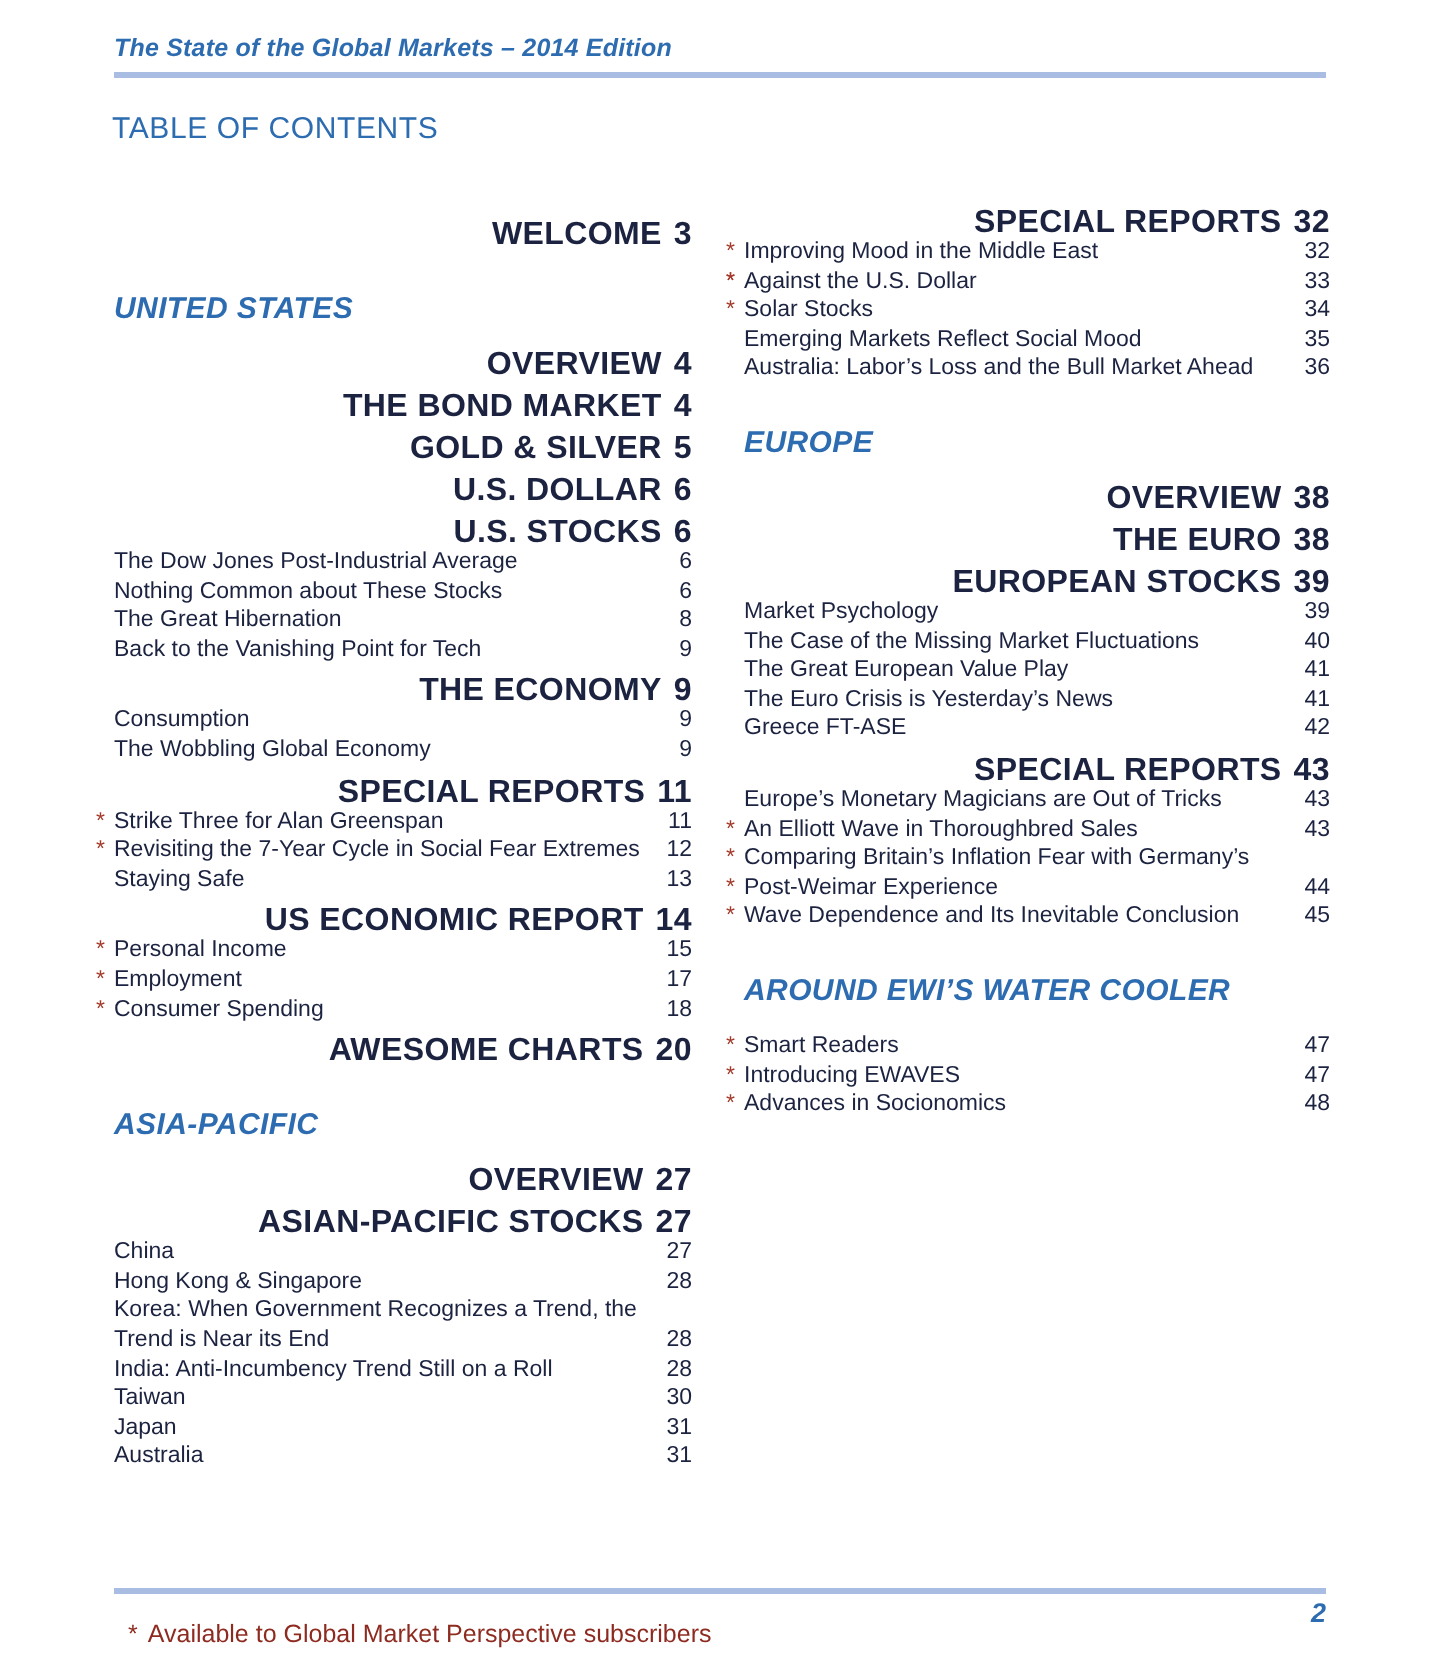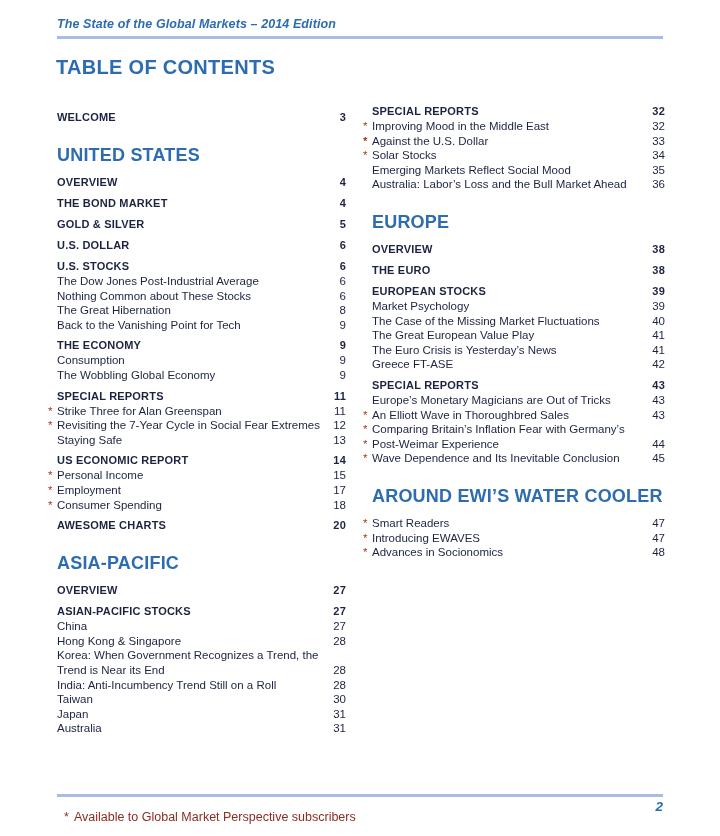--- a/index.html
+++ b/index.html
@@ -18,40 +18,40 @@
     position:absolute;left:57px;top:17px;
     font-size:12.5px;font-weight:bold;font-style:italic;
     color:var(--heading-blue);letter-spacing:0.1px;white-space:nowrap;
   }
   .header-rule{
     position:absolute;left:57px;top:36px;width:606px;height:3px;
     background:var(--rule-blue);
   }
   .toc-title{
     position:absolute;left:56px;top:56px;
-    font-size:20px;font-weight:bold;color:var(--heading-blue);
+    font-size:15px;font-weight:normal;color:var(--heading-blue);
     letter-spacing:0.3px;white-space:nowrap;
   }
 
   .col{position:absolute;}
   .col-left{left:57px;top:110px;width:289px;}
   .col-right{left:372px;top:104px;width:293px;}
 
   .row{
     position:relative;display:flex;justify-content:space-between;
     align-items:baseline;color:var(--text-navy);
   }
   .row .label{white-space:nowrap;}
   .row .page-num{padding-left:6px;text-align:right;}
   .sub{font-size:11.5px;line-height:14.6px;font-weight:normal;}
-  .entry{font-size:11px;line-height:15px;font-weight:bold;margin-top:6px;letter-spacing:0.2px;}
+  .entry{font-size:16px;line-height:15px;font-weight:bold;margin-top:6px;letter-spacing:0.2px;justify-content:flex-end;}
   .section{
-    font-size:18px;line-height:18px;font-weight:bold;
+    font-size:15px;line-height:18px;font-weight:bold;
     margin-top:21px;margin-bottom:11px;
-    color:var(--heading-blue);letter-spacing:0.2px;
+    color:var(--heading-blue);letter-spacing:0.2px;font-style:italic;
   }
   .col .row:first-child{margin-top:0;}
   .star{
     position:absolute;left:-9px;top:0;
     color:var(--star-red);font-weight:normal;font-size:11.5px;
   }
 
   .footer-rule{
     position:absolute;left:57px;top:794px;width:606px;height:3px;
     background:var(--rule-blue);

